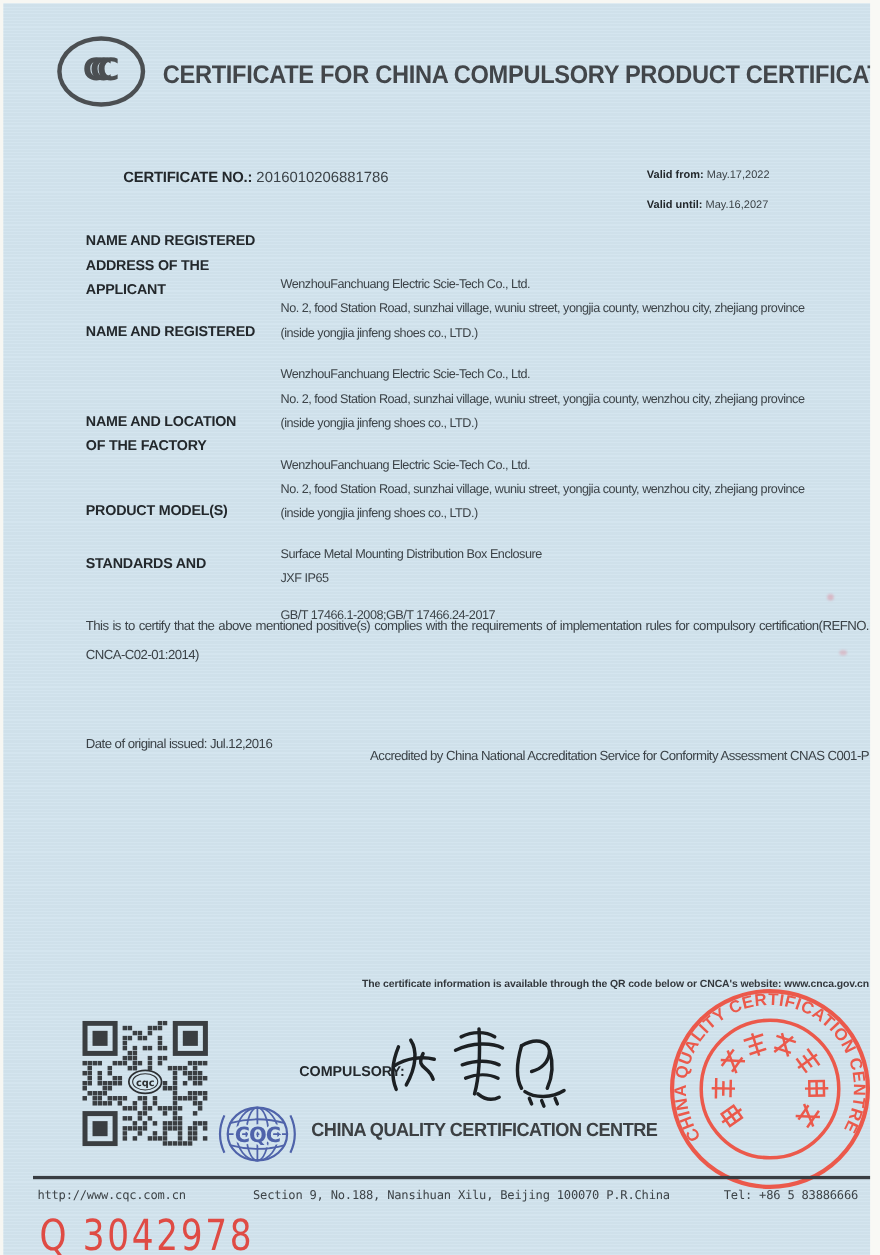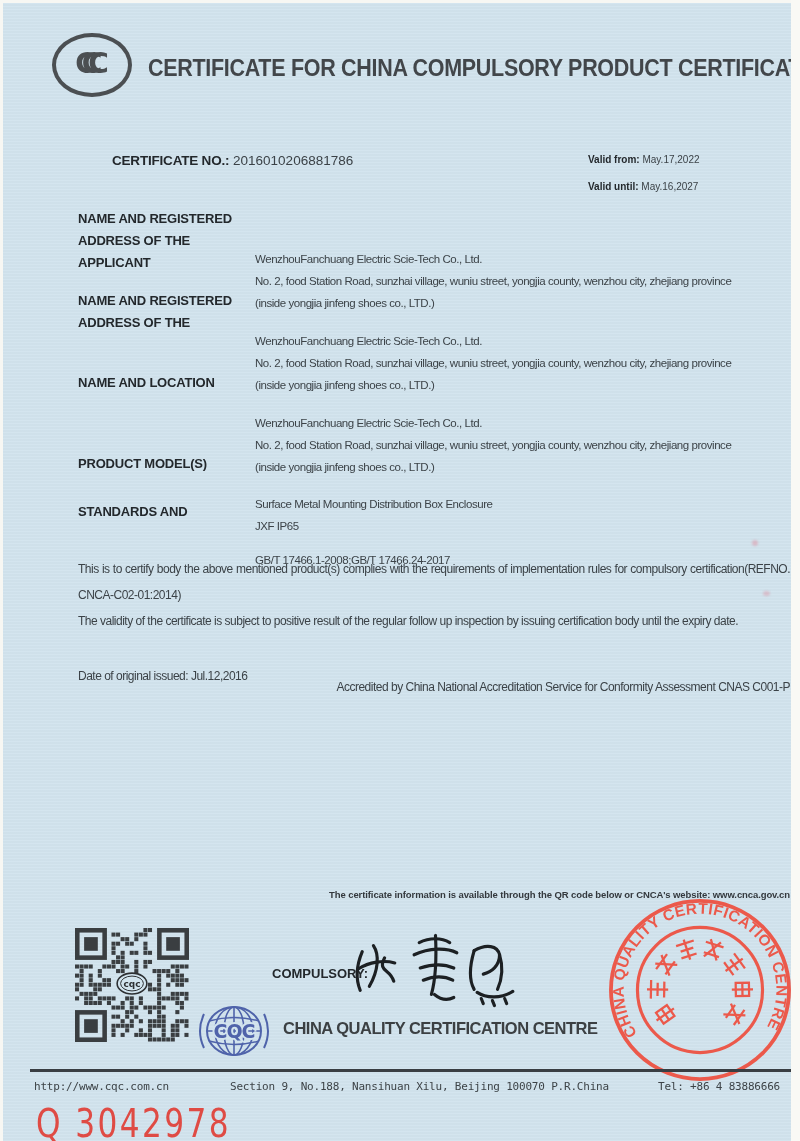--- a/index.html
+++ b/index.html
@@ -113,32 +113,32 @@
     <div class="row-value">
       <div>WenzhouFanchuang Electric Scie-Tech Co., Ltd.</div>
       <div>No. 2, food Station Road, sunzhai village, wuniu street, yongjia county, wenzhou city, zhejiang province</div>
       <div>(inside yongjia jinfeng shoes co., LTD.)</div>
     </div>
   </div>
 
   <div class="row r2">
     <div class="row-label">
       <div>NAME AND REGISTERED</div>
-      <div>ADDRESS OF THE</div>
     </div>
     <div class="row-value">
       <div>WenzhouFanchuang Electric Scie-Tech Co., Ltd.</div>
       <div>No. 2, food Station Road, sunzhai village, wuniu street, yongjia county, wenzhou city, zhejiang province</div>
       <div>(inside yongjia jinfeng shoes co., LTD.)</div>
     </div>
   </div>
 
   <div class="row r3">
     <div class="row-label">
       <div>NAME AND LOCATION</div>
+      <div>OF THE FACTORY</div>
     </div>
     <div class="row-value">
       <div>WenzhouFanchuang Electric Scie-Tech Co., Ltd.</div>
       <div>No. 2, food Station Road, sunzhai village, wuniu street, yongjia county, wenzhou city, zhejiang province</div>
       <div>(inside yongjia jinfeng shoes co., LTD.)</div>
     </div>
   </div>
 
   <div class="row r4">
     <div class="row-label">
@@ -152,22 +152,21 @@
 
   <div class="row r5">
     <div class="row-label">
       <div>STANDARDS AND</div>
     </div>
     <div class="row-value">
       <div>GB/T 17466.1-2008;GB/T 17466.24-2017</div>
     </div>
   </div>
 
-  <div class="para p1">This is to certify body the above mentioned product(s) complies with the requirements of implementation rules for compulsory certification(REFNO. CNCA-C02-01:2014)</div>
-  <div class="para p2">The validity of the certificate is subject to positive result of the regular follow up inspection by issuing certification body until the expiry date.</div>
+  <div class="para p1">This is to certify that the above mentioned positive(s) complies with the requirements of implementation rules for compulsory certification(REFNO. CNCA-C02-01:2014)</div>
   <div class="para p3">Date of original issued: Jul.12,2016</div>
   <div class="para p4">Accredited by China National Accreditation Service for Conformity Assessment CNAS C001-P</div>
 
   <div class="footer-note">The certificate information is available through the QR code below or CNCA's website: www.cnca.gov.cn</div>
 
   <div class="qr">
     <svg width="116" height="114" viewBox="0 0 115 115" xmlns="http://www.w3.org/2000/svg">
         <rect x="69.0" y="0.0" width="4.1" height="4.1" fill="#3a3e41"></rect>
         <rect x="73.6" y="0.0" width="4.1" height="4.1" fill="#3a3e41"></rect>
         <rect x="36.8" y="4.6" width="4.1" height="4.1" fill="#3a3e41"></rect>
@@ -449,21 +448,21 @@
       <use href="#z1" transform="translate(132.2,76.2) rotate(54)   scale(1.25) translate(-8,-8)"></use>
       <use href="#z2" transform="translate(140,99.5)   rotate(89)   scale(1.25) translate(-8,-8)"></use>
       <use href="#z3" transform="translate(132.8,123)  rotate(125)  scale(1.25) translate(-8,-8)"></use>
     </svg>
   </div>
 
   <div class="rule"></div>
   <div class="bottom-bar">
     <span class="bb-url">http://www.cqc.com.cn</span>
     <span class="bb-addr">Section 9, No.188, Nansihuan Xilu, Beijing 100070 P.R.China</span>
-    <span class="bb-tel">Tel: +86 4 83886666</span>
+    <span class="bb-tel">Tel: +86 5 83886666</span>
   </div>
 
   <div class="serial">Q 3042978</div>
 
   <div class="speck sp1"></div>
   <div class="speck sp2"></div>
 
   <div class="edge-right"></div>
 </div>
 

